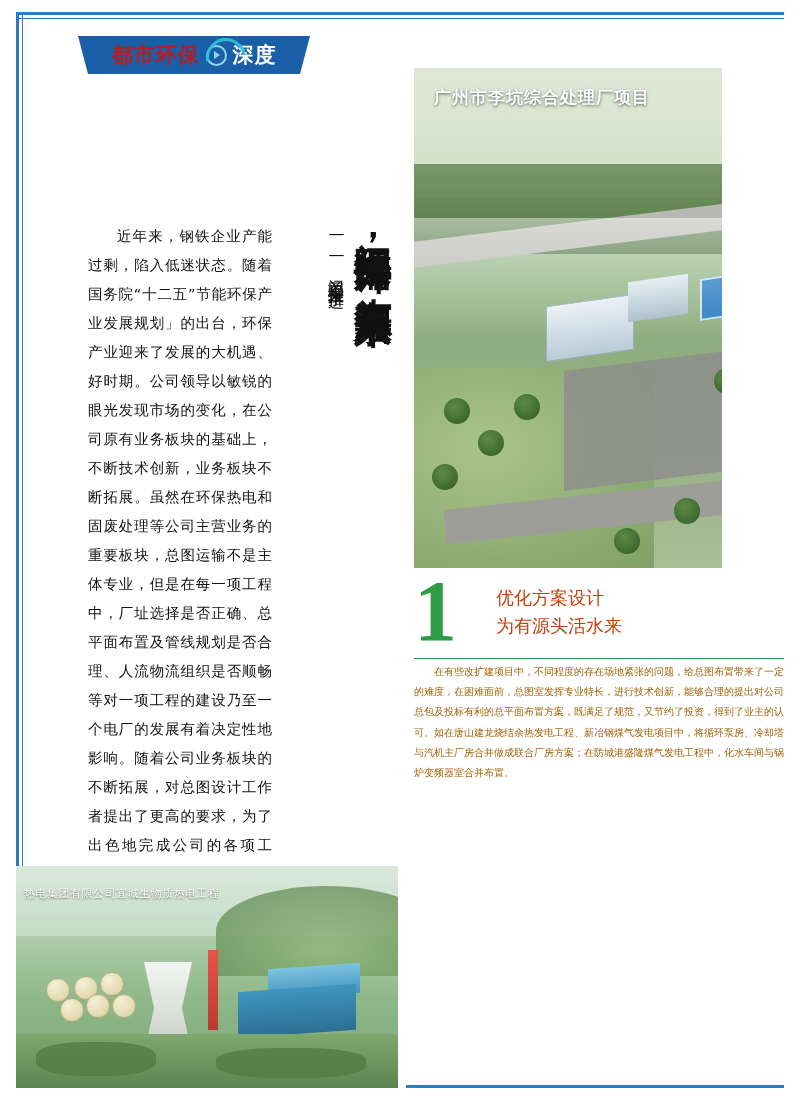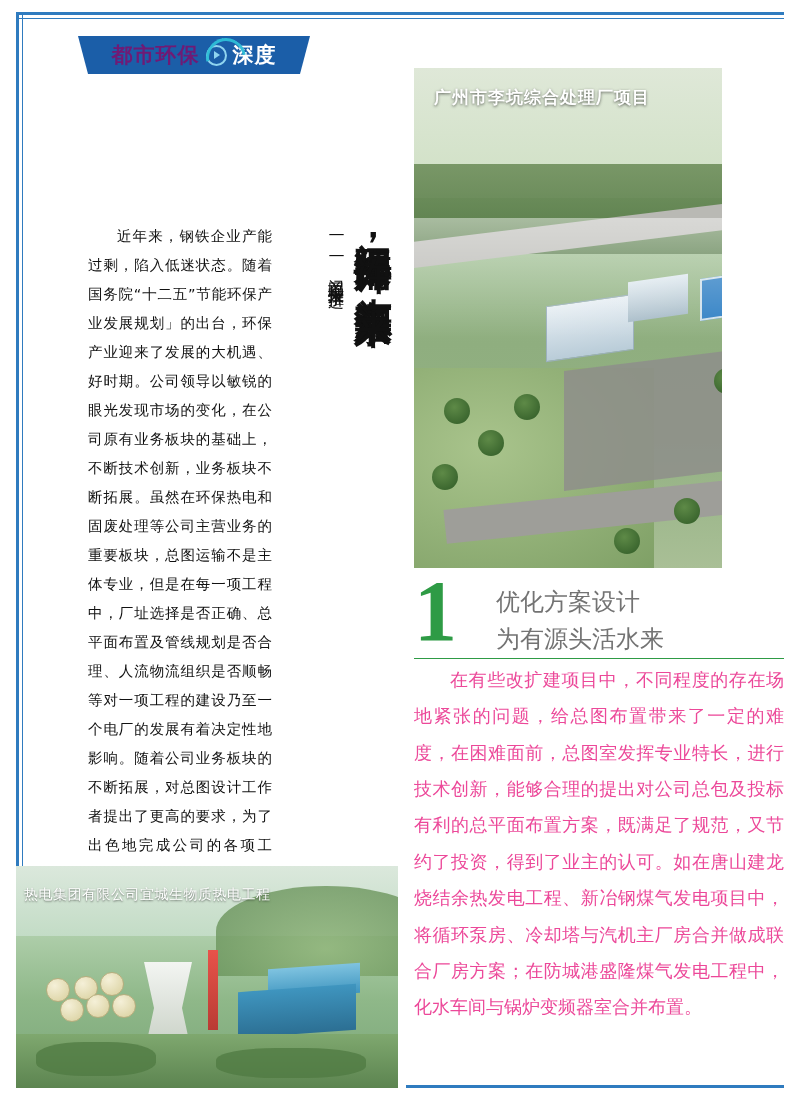--- a/index.html
+++ b/index.html
@@ -68,21 +68,21 @@
     align-items: center;
     justify-content: center;
     gap: 6px;
     color: #ffffff;
     font-size: 21px;
     font-weight: bold;
     letter-spacing: 1px;
   }
   .banner-col-main {
     position: relative;
-    color: #701a75;
+    color: #b91c1c;
     text-align: center;
   }
   .banner-sep-icon {
     width: 17px; height: 17px;
     border: 2px solid #8fd4ef;
     border-radius: 50%;
     display: inline-flex;
     align-items: center;
     justify-content: center;
     flex: 0 0 auto;
@@ -240,40 +240,40 @@
     left: 0; top: -10px;
     font-size: 86px;
     line-height: 1;
     font-weight: bold;
     color: #2e9b45;
     font-family: "Liberation Serif", serif;
   }
   .section-title {
     position: absolute;
     left: 82px; top: 6px;
-    font-size: 24px;
+    font-size: 18px;
     line-height: 1.55;
-    color: #737373;
+    color: #c2410c;
     font-family: "DejaVu Sans", sans-serif;
   }
   .section-rule {
     position: absolute;
     left: 0; top: 80px;
     width: 370px; height: 1px;
     background: #2e9b45;
   }
 
   
   .right-col {
     position: absolute;
     left: 414px; top: 662px;
     width: 370px;
-    font-size: 18px;
+    font-size: 10px;
     line-height: 2.02;
-    color: #ec4899;
+    color: #a16207;
     text-align: justify;
     text-justify: inter-ideograph;
     font-family: "DejaVu Sans", sans-serif;
   }
   .right-col p { margin: 0 0 2px 0; text-indent: 2em; }
 
   
   .photo-bottom {
     position: absolute;
     left: 16px; top: 866px;
@@ -326,21 +326,21 @@
   .photo-bottom .greenpatch {
     position: absolute;
     border-radius: 40%;
     background: #4f7a41;
     opacity: .75;
   }
   .photo-bottom-caption {
     position: absolute;
     left: 8px; top: 20px;
     color: #ffffff;
-    font-size: 14px;
+    font-size: 11px;
     letter-spacing: .5px;
     text-shadow: 0 1px 2px rgba(0,0,0,.55);
     font-family: "DejaVu Sans", sans-serif;
   }
   .photo-bottom-vstripe {
     position: absolute;
     left: 398px; top: 866px;
     width: 8px; height: 222px;
     background: #ffffff;
   }

